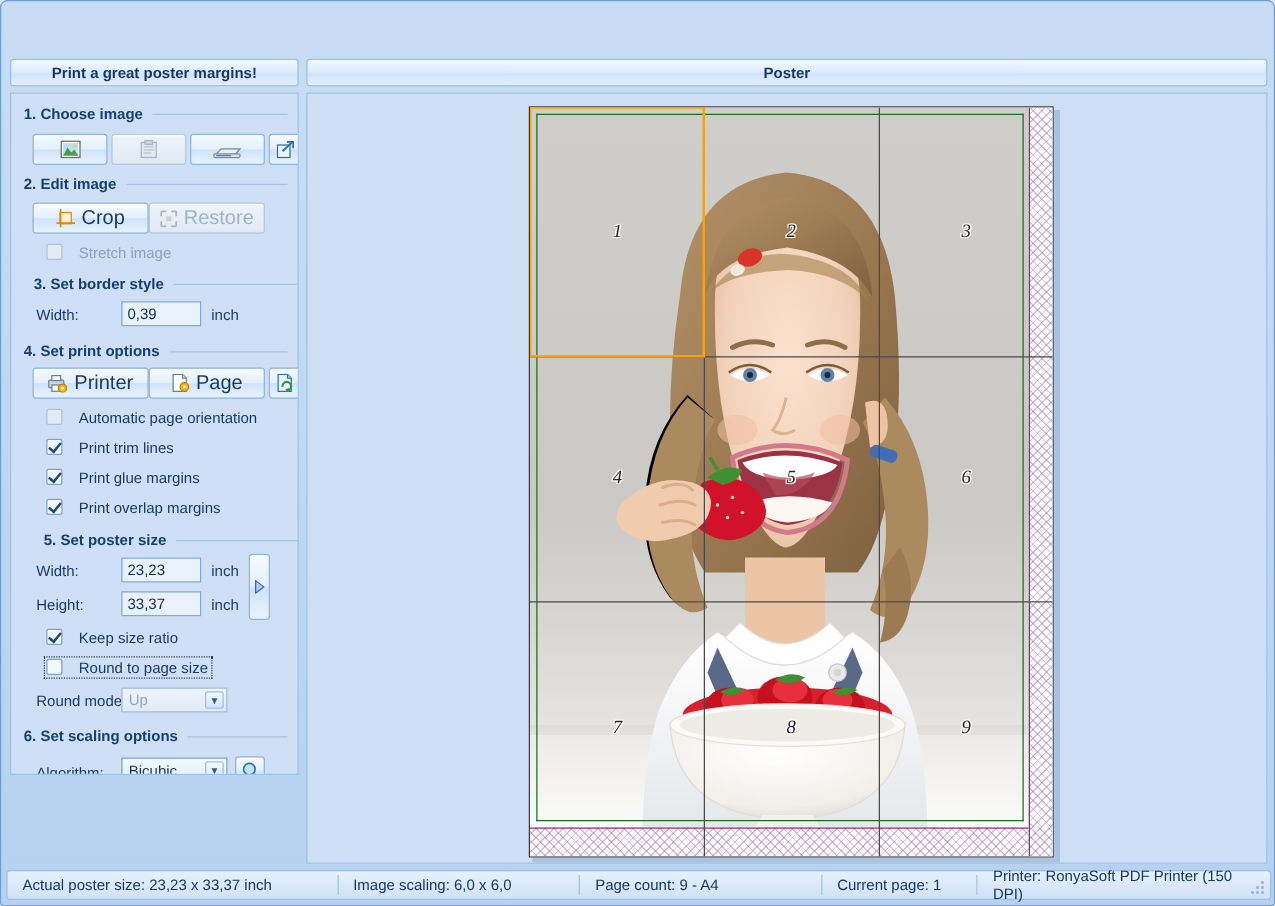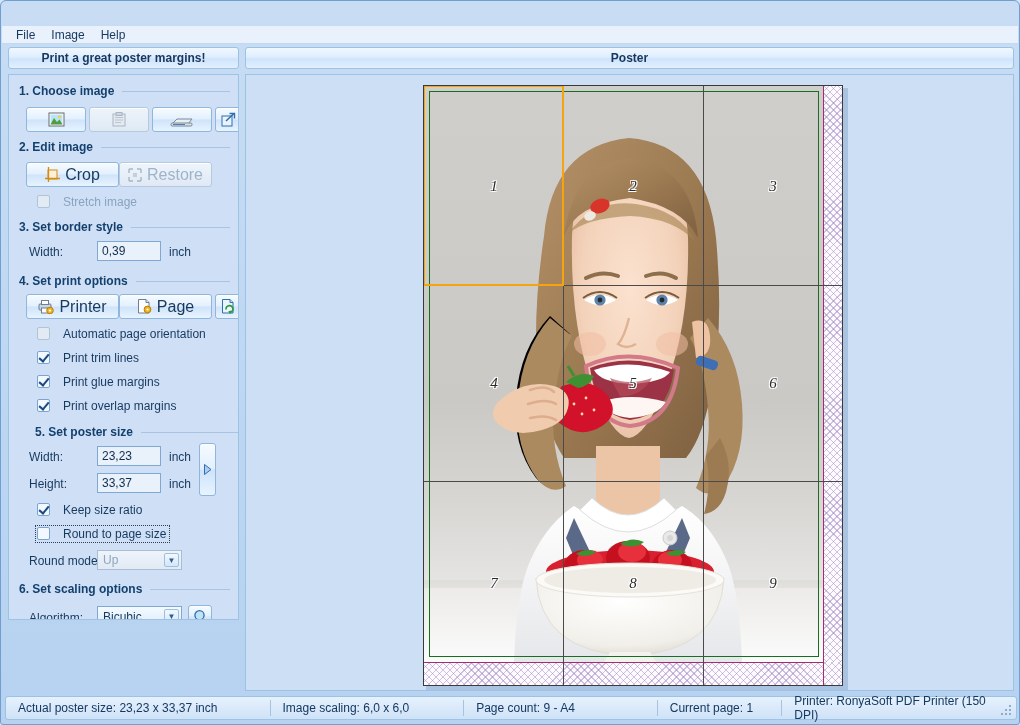--- a/index.html
+++ b/index.html
@@ -203,25 +203,20 @@
   .sdiv { width:1px; height:16px; background:#a7c3e0; }
 
   .grip { position:absolute; right:4px; bottom:3px; width:12px; height:12px; }
 </style>
 </head>
 <body>
 
 <div id="window">
 
 
-  <div id="menubar">
-    <span class="menu-item">File</span>
-    <span class="menu-item">Image</span>
-    <span class="menu-item">Help</span>
-  </div>
 
   <div class="hdr" id="hdr-left">Print a great poster margins!</div>
   <div class="hdr" id="hdr-right">Poster</div>
 
   <div id="leftpanel">
 
     <div class="section-title" style="position:absolute;left:0;top:8px;width:231px;height:16px;">
       <span>1. Choose image</span>
         <span class="section-rule"></span>
     </div>
@@ -281,21 +276,21 @@
         <rect x="5" y="5" width="4" height="4" fill="#c4cfda"></rect>
       </svg>
       <span>Restore</span>
     </div>
 
     <div class="cb" style="position:absolute;left:28px;top:120px;">
       <span class="cbx dim"></span>
       <span class="lbl dim">Stretch image</span>
     </div>
 
-    <div class="section-title" style="position:absolute;left:0;top:144px;width:231px;height:16px;">
+    <div class="section-title" style="position:absolute;left:8px;top:144px;width:231px;height:16px;">
       <span>3. Set border style</span>
         <span class="section-rule"></span>
     </div>
     <span class="lbl" style="position:absolute;left:20px;top:170px;">Width:</span>
     <div class="tbox" style="position:absolute;left:88px;top:166px;width:64px;height:20px;">0,39</div>
     <span class="lbl" style="position:absolute;left:160px;top:170px;">inch</span>
 
     <div class="section-title" style="position:absolute;left:0;top:198px;width:231px;height:16px;">
       <span>4. Set print options</span>
         <span class="section-rule"></span>

